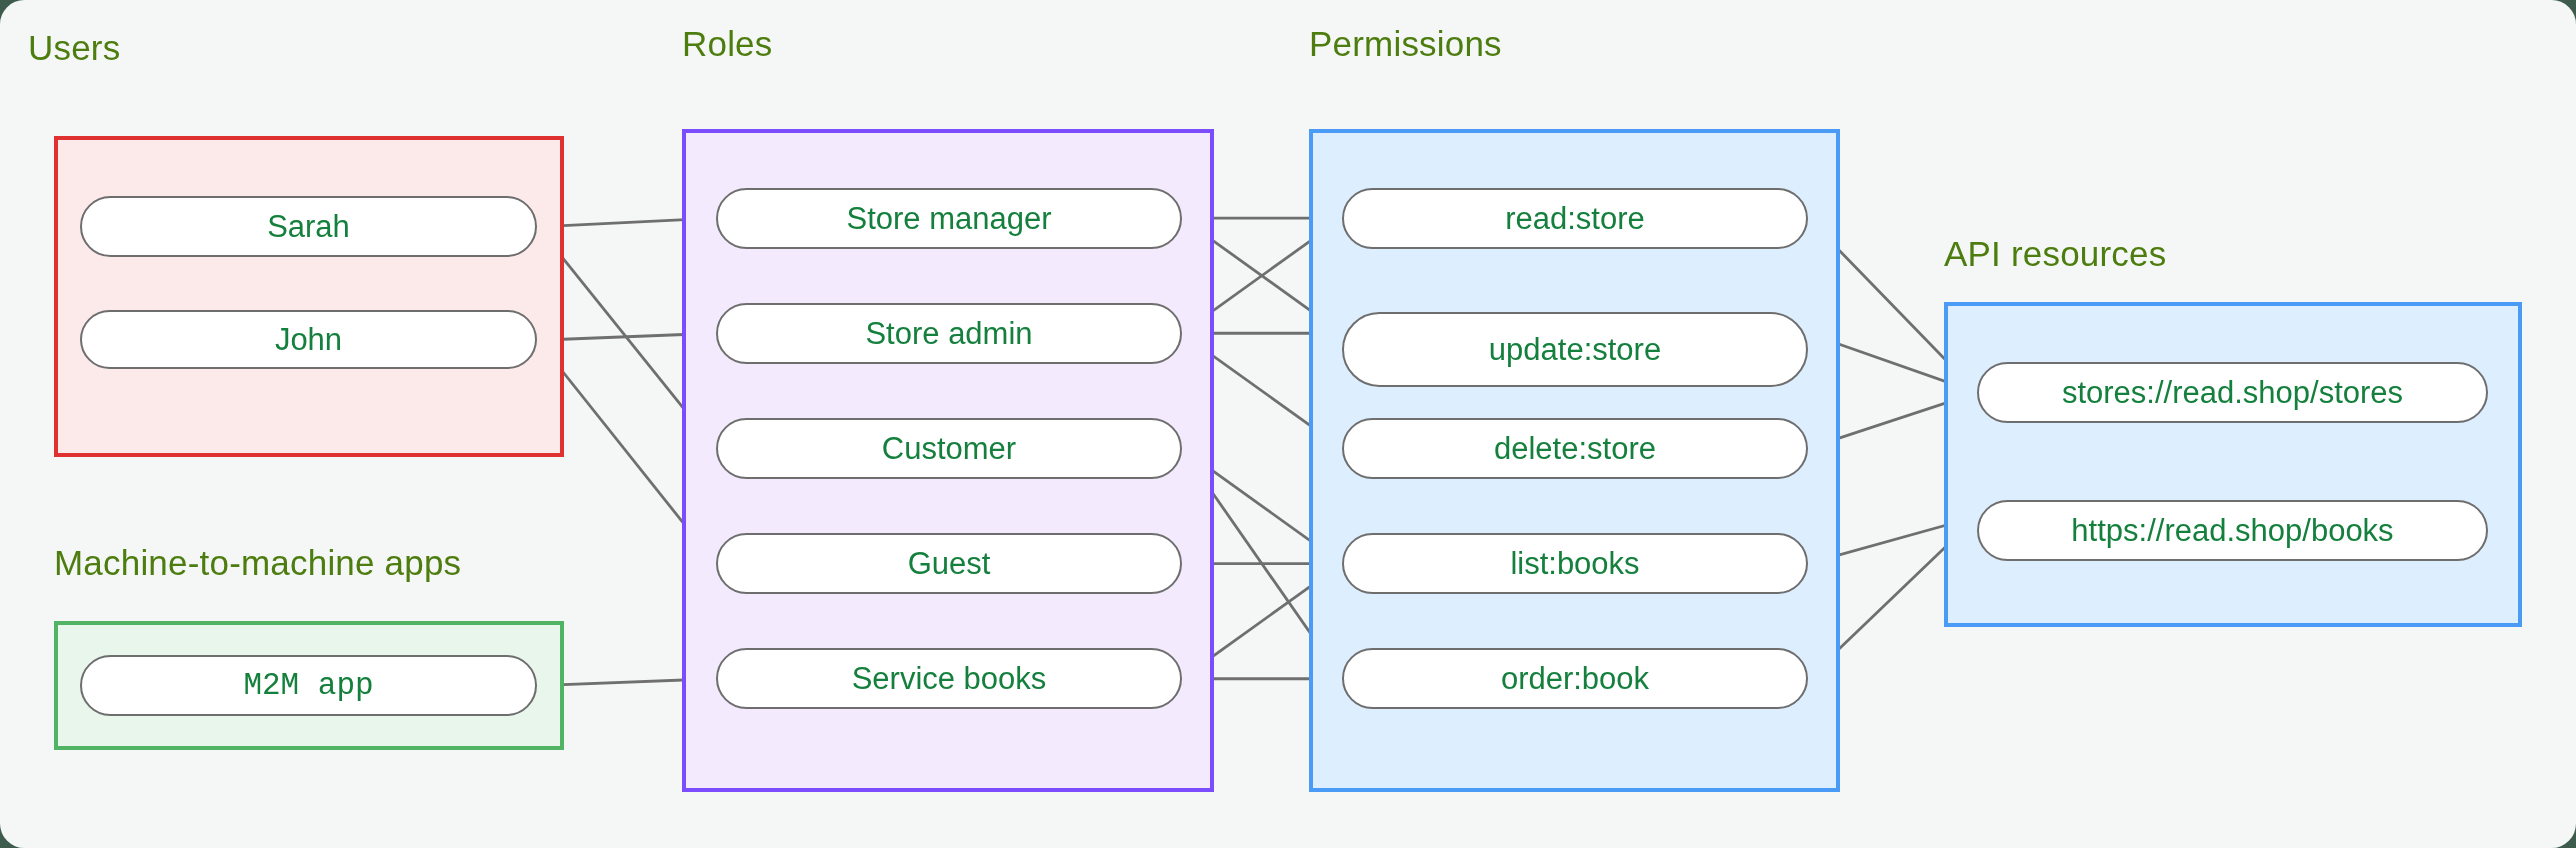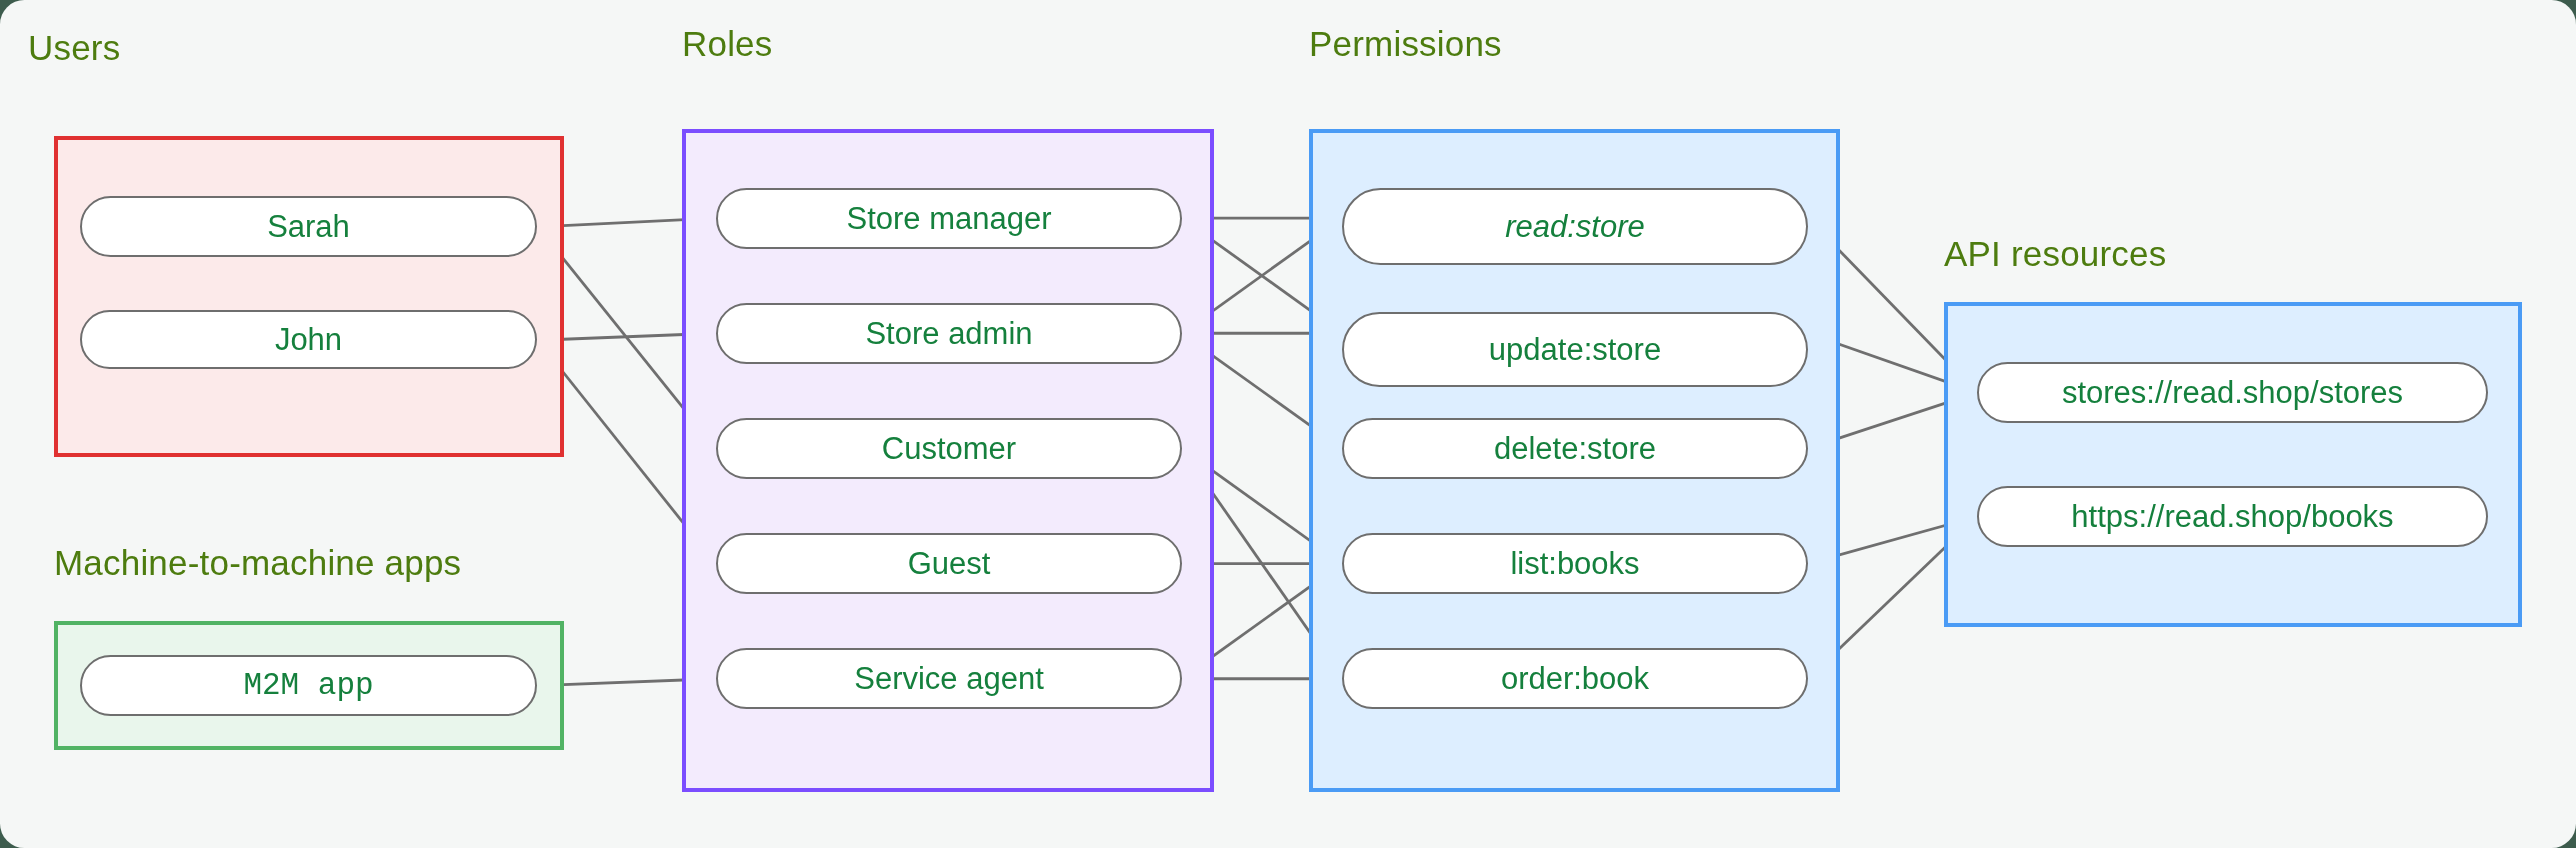--- a/index.html
+++ b/index.html
@@ -103,42 +103,42 @@
       <div class="node" style="left: 716px; top: 303px; width: 466px; height: 61px;">
         <span>Store admin</span>
       </div>
       <div class="node" style="left: 716px; top: 418px; width: 466px; height: 61px;">
         <span>Customer</span>
       </div>
       <div class="node" style="left: 716px; top: 533px; width: 466px; height: 61px;">
         <span>Guest</span>
       </div>
       <div class="node" style="left: 716px; top: 648px; width: 466px; height: 61px;">
-        <span>Service agent</span>
+        <span>Service books</span>
       </div>
       <div class="grp-label" style="left: 1309px; top: 24.4px;">Permissions</div>
       <div class="grp-box" style="left: 1309px; top: 129px; width: 531px; height: 663px; border-color: rgb(74, 155, 245); background: rgb(221, 238, 255);"></div>
-      <div class="node" style="left: 1342px; top: 188px; width: 466px; height: 77px; font-style: italic;">
+      <div class="node" style="left: 1342px; top: 188px; width: 466px; height: 61px;">
         <span>read:store</span>
       </div>
       <div class="node" style="left: 1342px; top: 312px; width: 466px; height: 75px;">
         <span>update:store</span>
       </div>
       <div class="node" style="left: 1342px; top: 418px; width: 466px; height: 61px;">
         <span>delete:store</span>
       </div>
       <div class="node" style="left: 1342px; top: 533px; width: 466px; height: 61px;">
         <span>list:books</span>
       </div>
       <div class="node" style="left: 1342px; top: 648px; width: 466px; height: 61px;">
         <span>order:book</span>
       </div>
       <div class="grp-label" style="left: 1944px; top: 234px;">API resources</div>
       <div class="grp-box" style="left: 1944px; top: 302px; width: 578px; height: 325px; border-color: rgb(74, 155, 245); background: rgb(221, 238, 255);"></div>
       <div class="node" style="left: 1977px; top: 362px; width: 511px; height: 61px;">
         <span>stores://read.shop/stores</span>
       </div>
-      <div class="node" style="left: 1977px; top: 486px; width: 511px; height: 61px;">
+      <div class="node" style="left: 1977px; top: 500px; width: 511px; height: 61px;">
         <span>https://read.shop/books</span>
       </div>
     </div>
 </div>
 
 
 </body></html>

